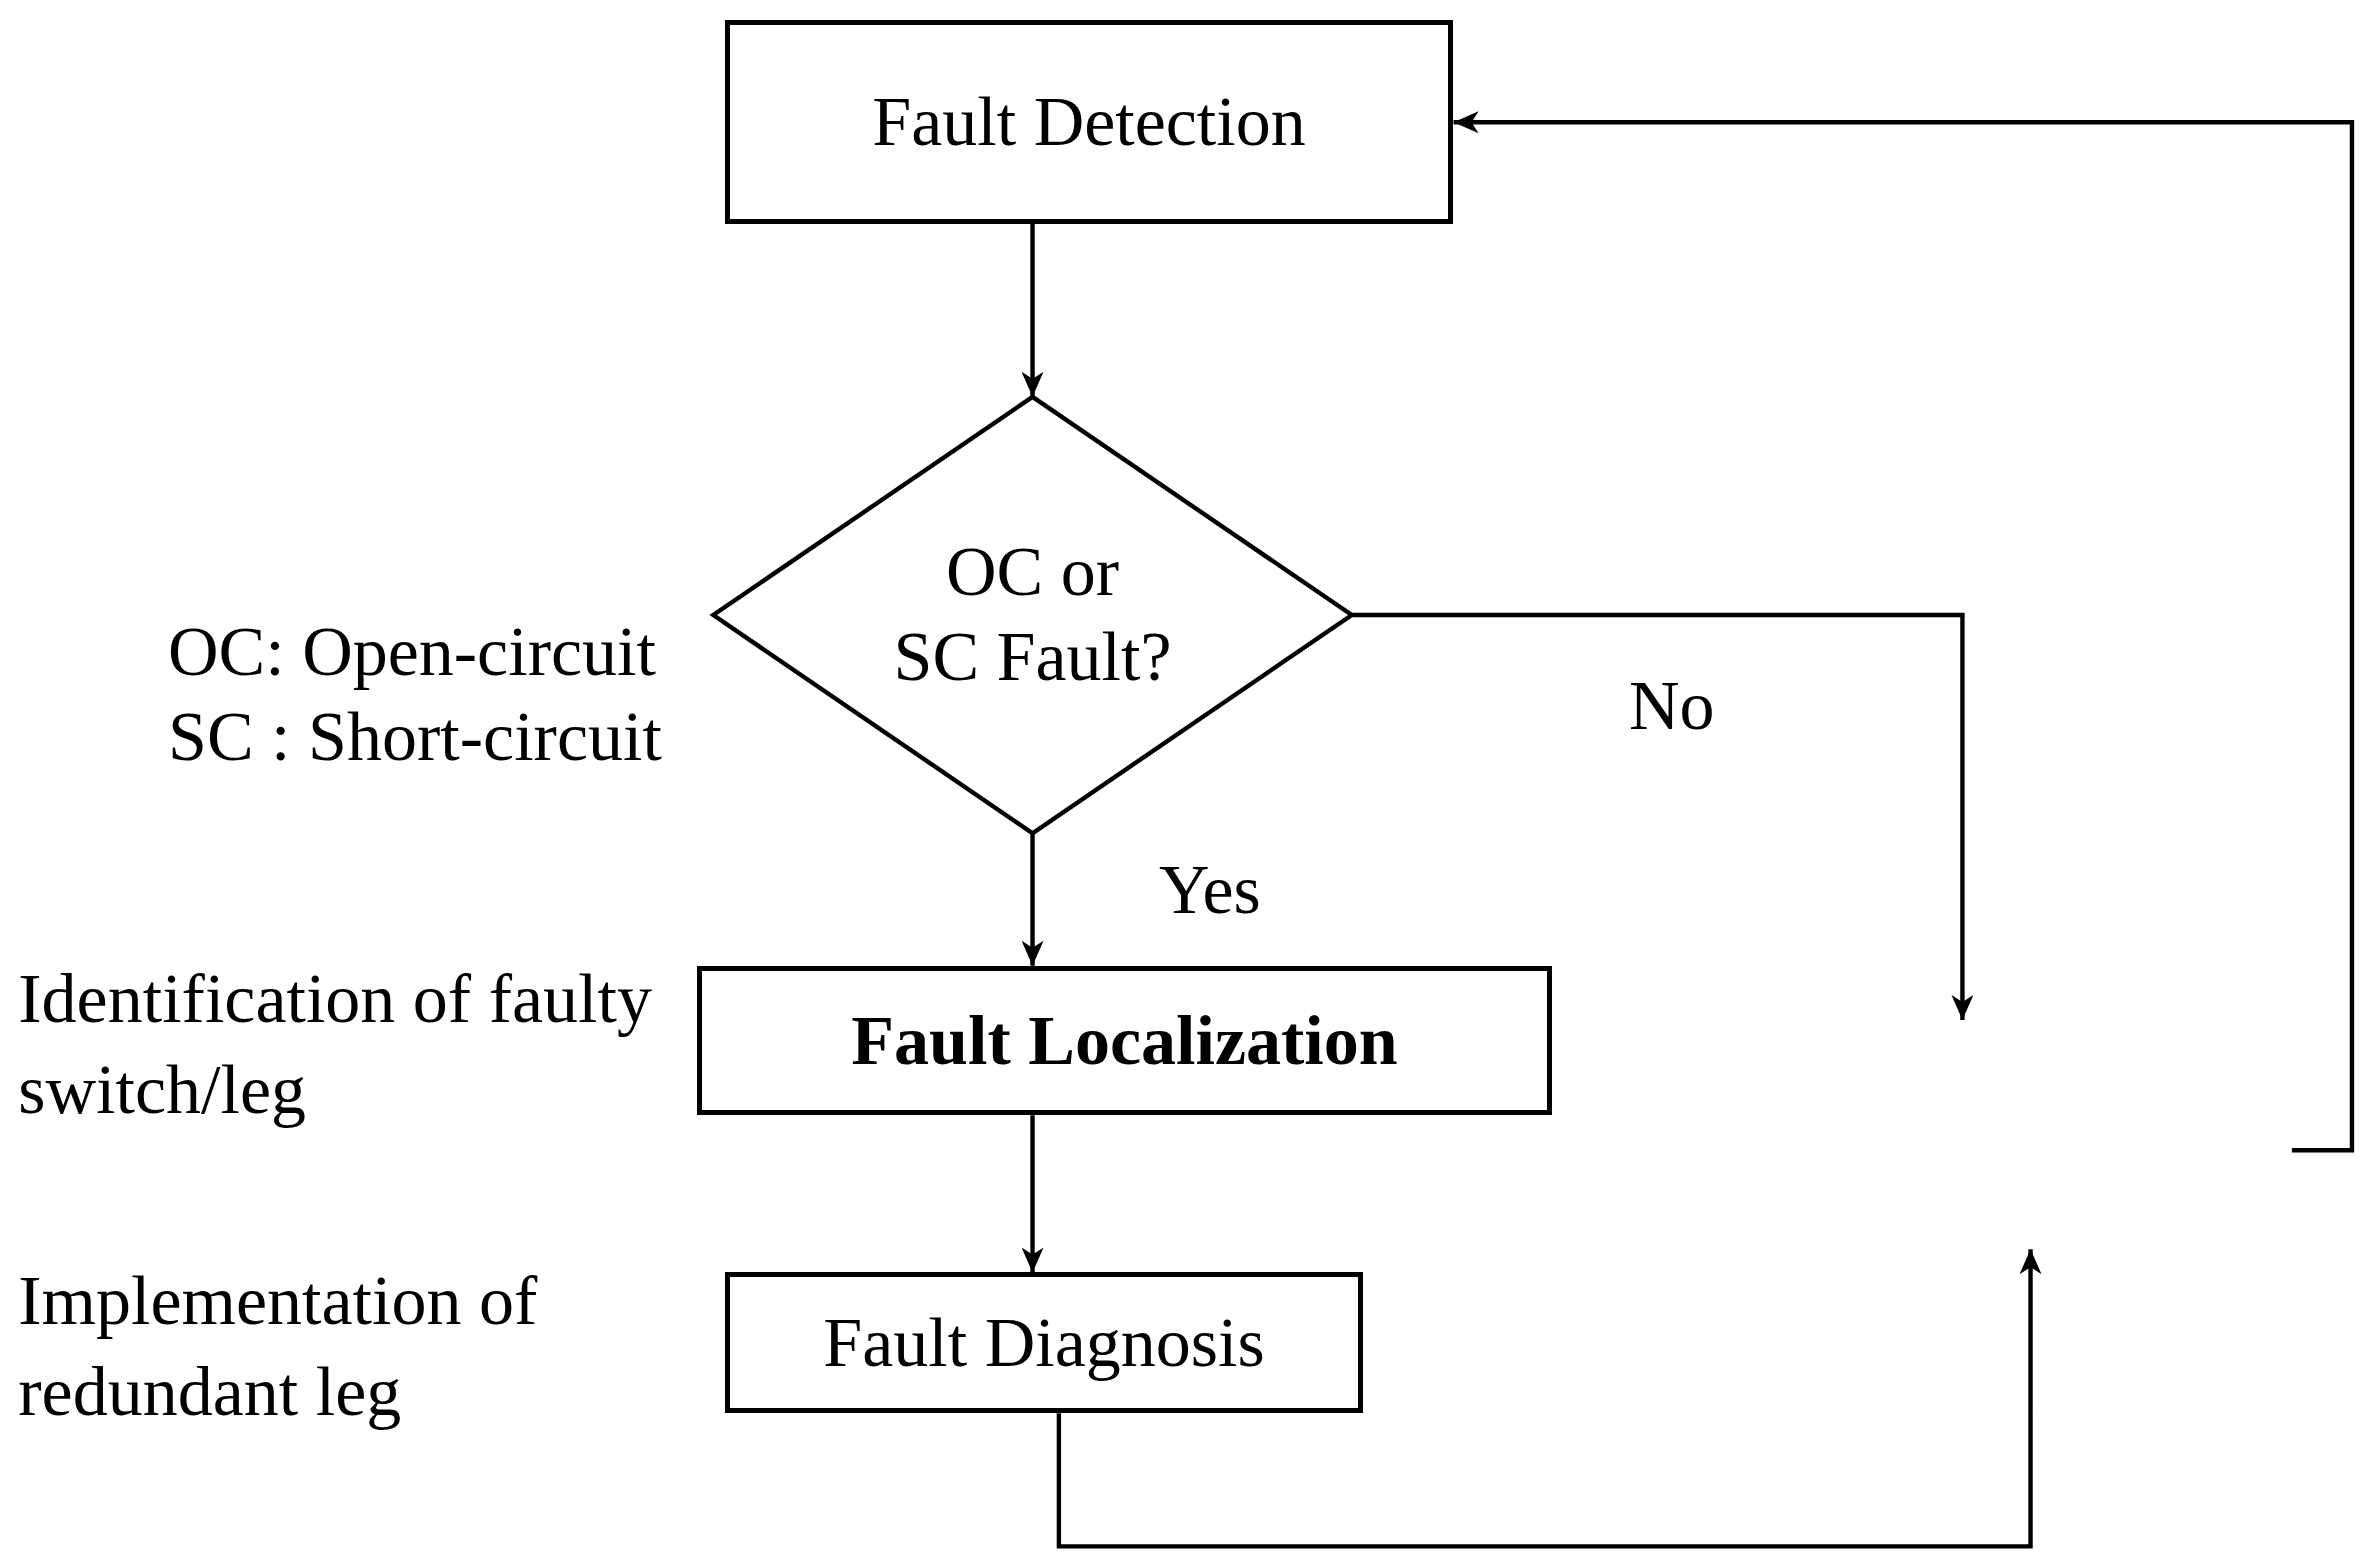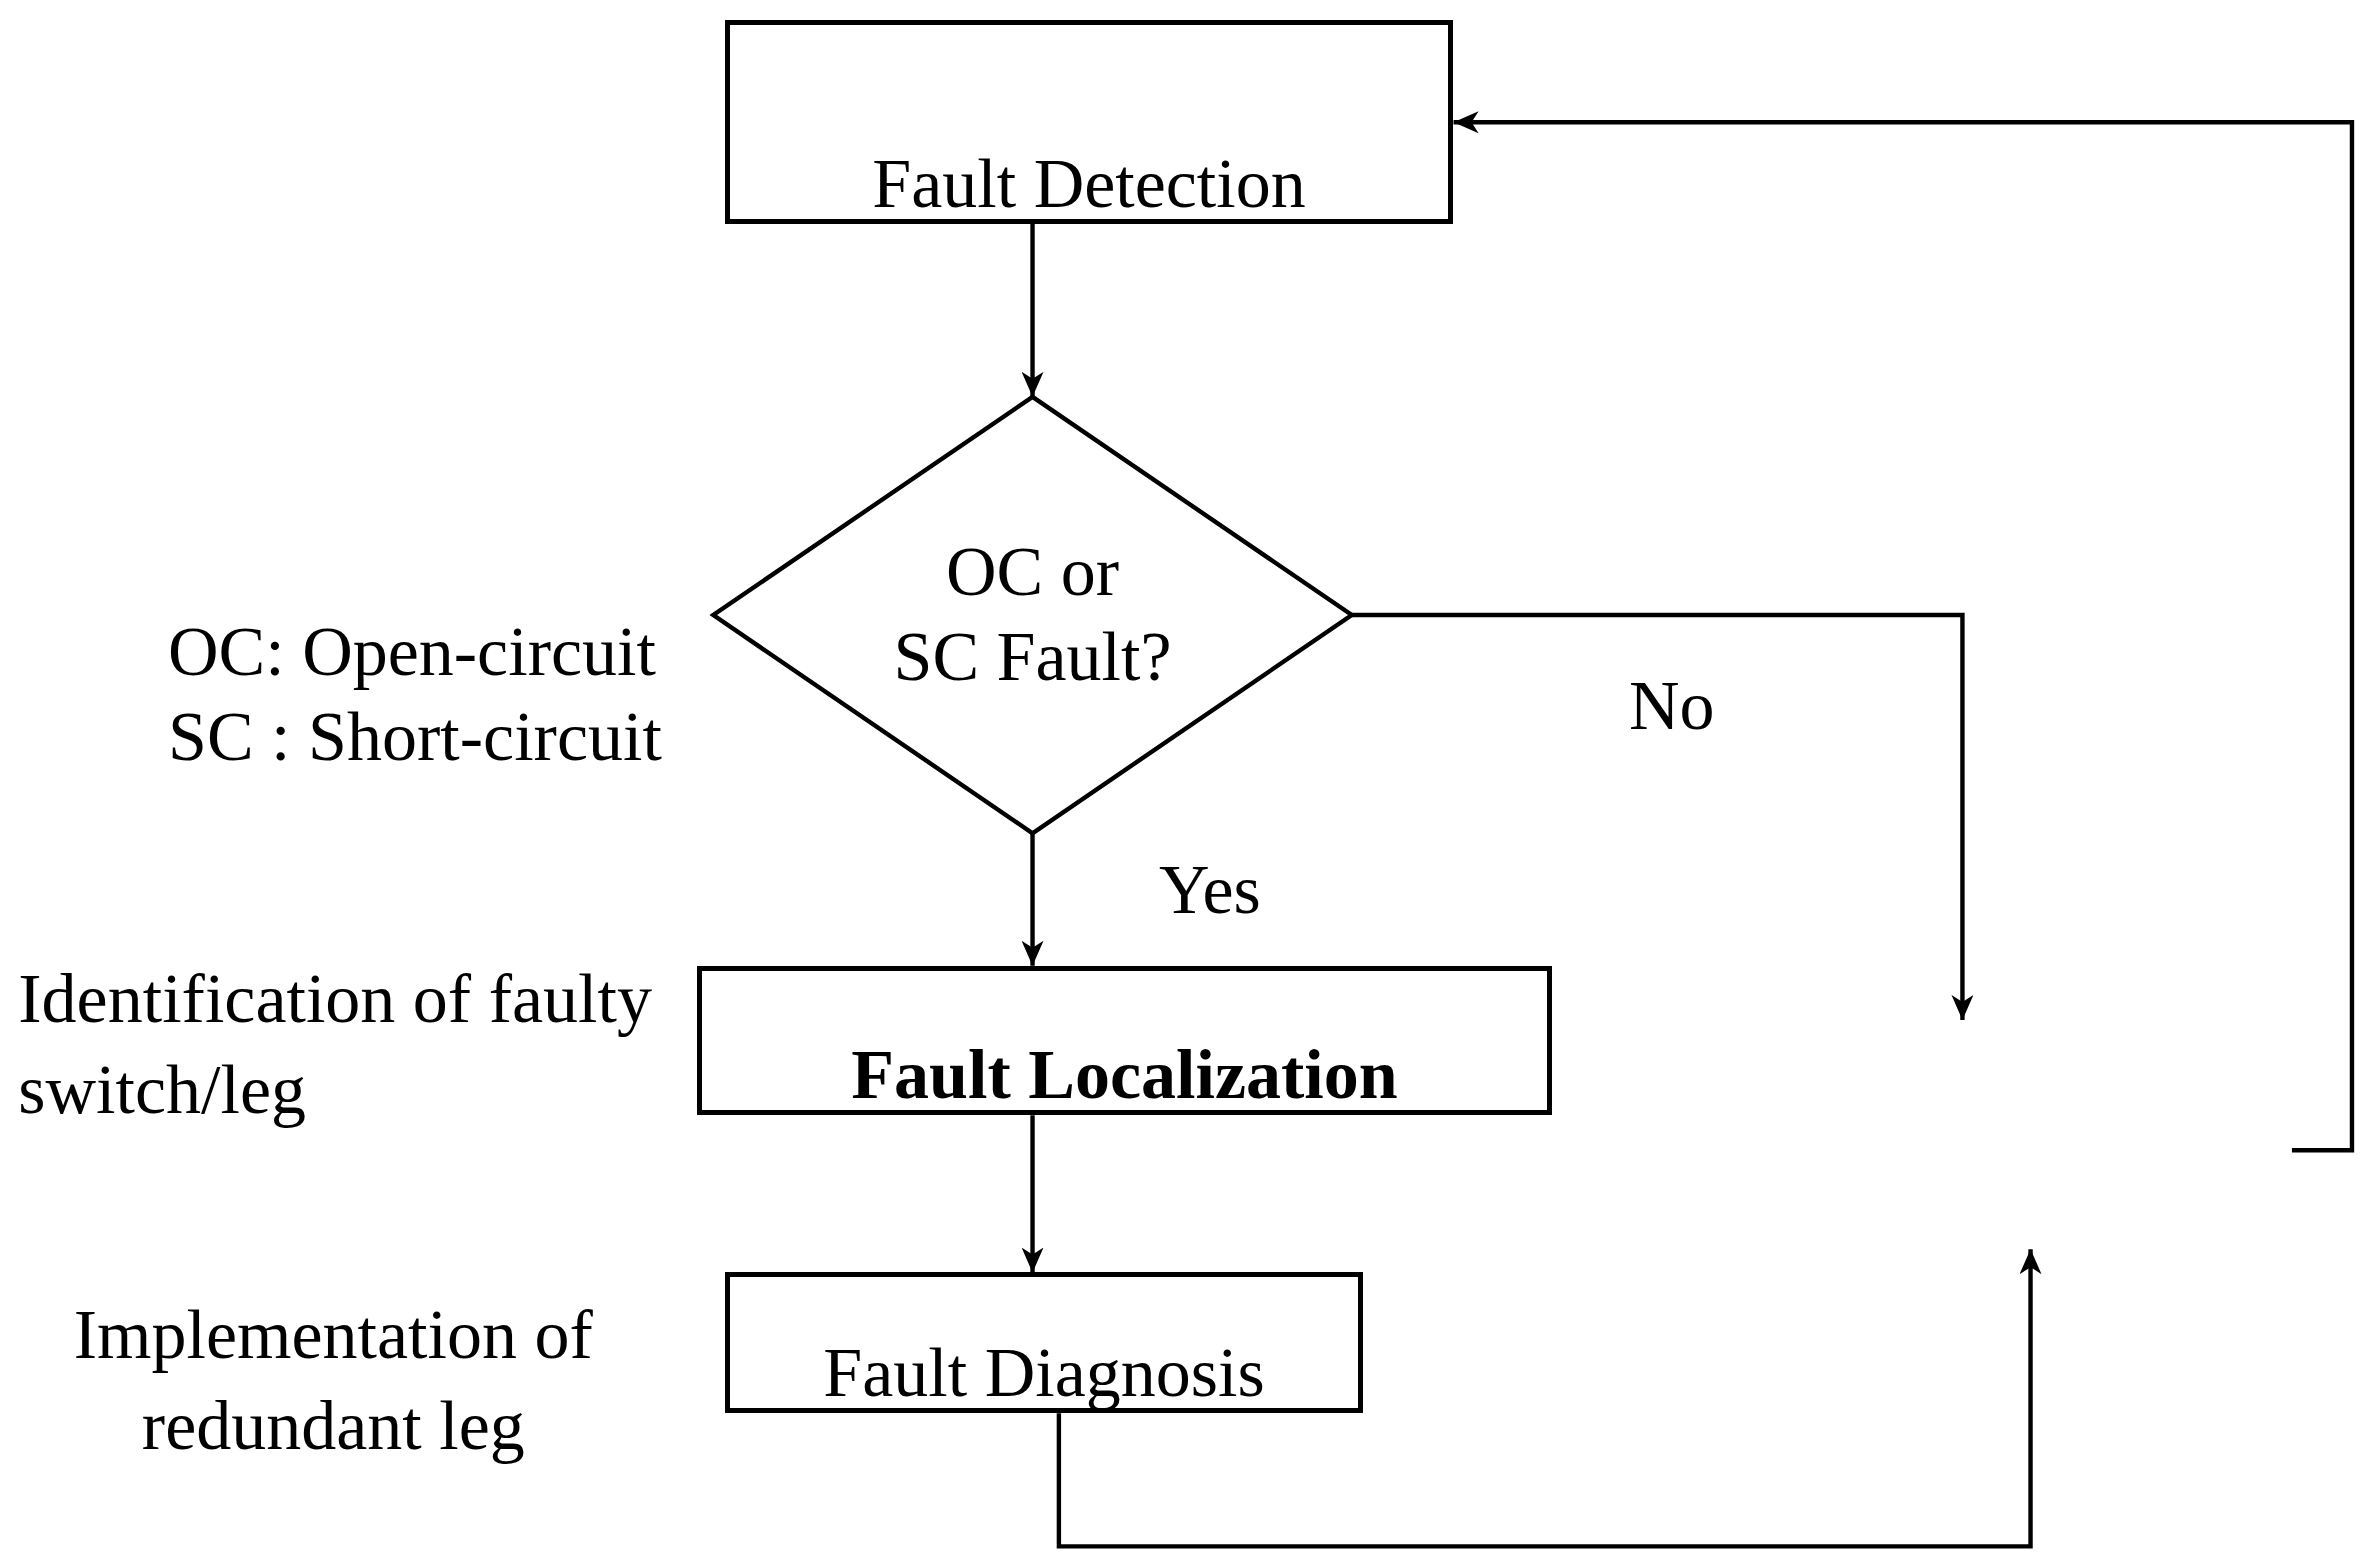--- a/index.html
+++ b/index.html
@@ -16,21 +16,21 @@
     position: absolute;
     left: 0; top: 0;
     width: 2366px; height: 1564px;
   }
   .node-box {
     position: absolute;
     box-sizing: border-box;
     border: 5.1px solid #000000;
     background: #ffffff;
     display: flex;
-    align-items: flex-end;
+    align-items: center;
     justify-content: center;
     font-size: 70px;
     line-height: 1;
     white-space: nowrap;
   }
   .fd  { left: 725px;  top: 20px;   width: 728px;  height: 204px; }
   .fl  { left: 697px;  top: 966px; width: 855px; height: 149px; font-weight: bold; }
   .fdg { left: 725px;  top: 1272px; width: 638px; height: 141px; }
   .no  { left: 1641px; top: 1020px; width: 650px;  height: 229px; }
   .diamond-label {
@@ -46,21 +46,21 @@
     text-align: center;
   }
   .free-label {
     position: absolute;
     font-size: 70px;
     line-height: 85px;
     white-space: nowrap;
   }
   .legend { left: 168px; top: 609px; text-align: left; }
   .note-1 { left: 18.3px;  top: 953px; width: 630px; text-align: left; line-height: 91px; }
-  .note-2 { left: 18.3px;  top: 1255px; width: 630px; text-align: center; line-height: 91px; margin-top: 34px; }
+  .note-2 { left: 18.3px;  top: 1255px; width: 630px; text-align: left; line-height: 91px; }
   .yes-label { left: 1159px; top: 847px; }
   .no-label  { left: 1629px; top: 663px; }
 </style>
 </head>
 <body>
 
 <div id="canvas">
 
   <svg id="connectors" viewBox="0 0 3231 2136" xmlns="http://www.w3.org/2000/svg">
     <defs>

